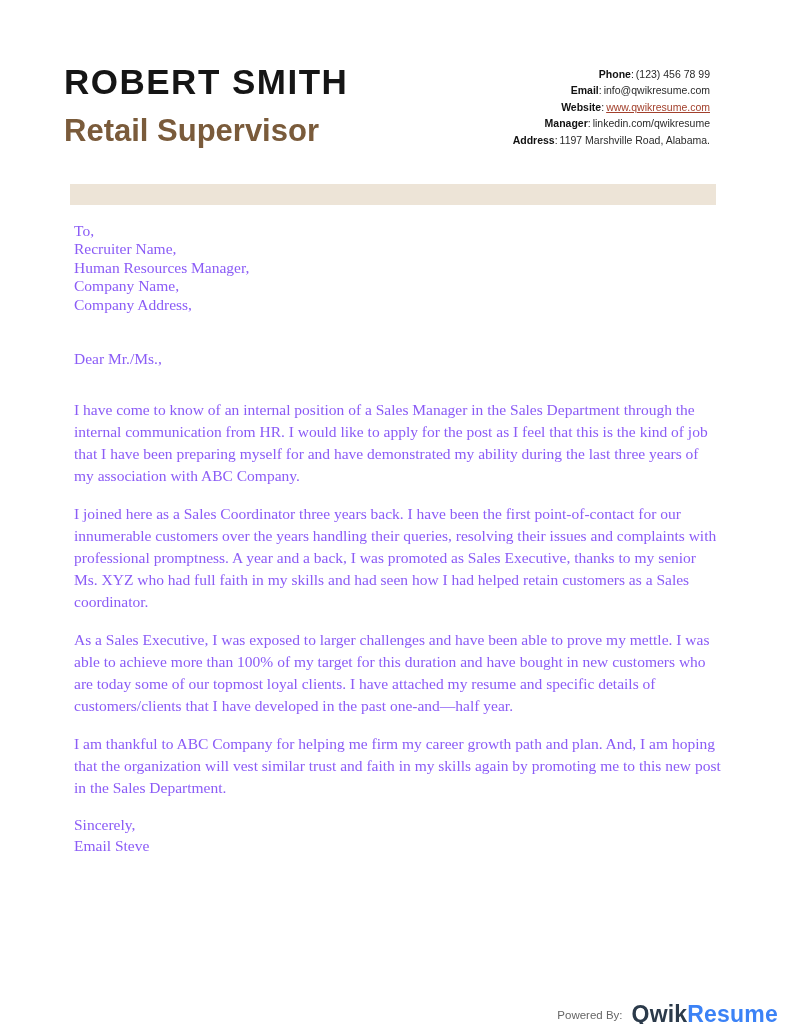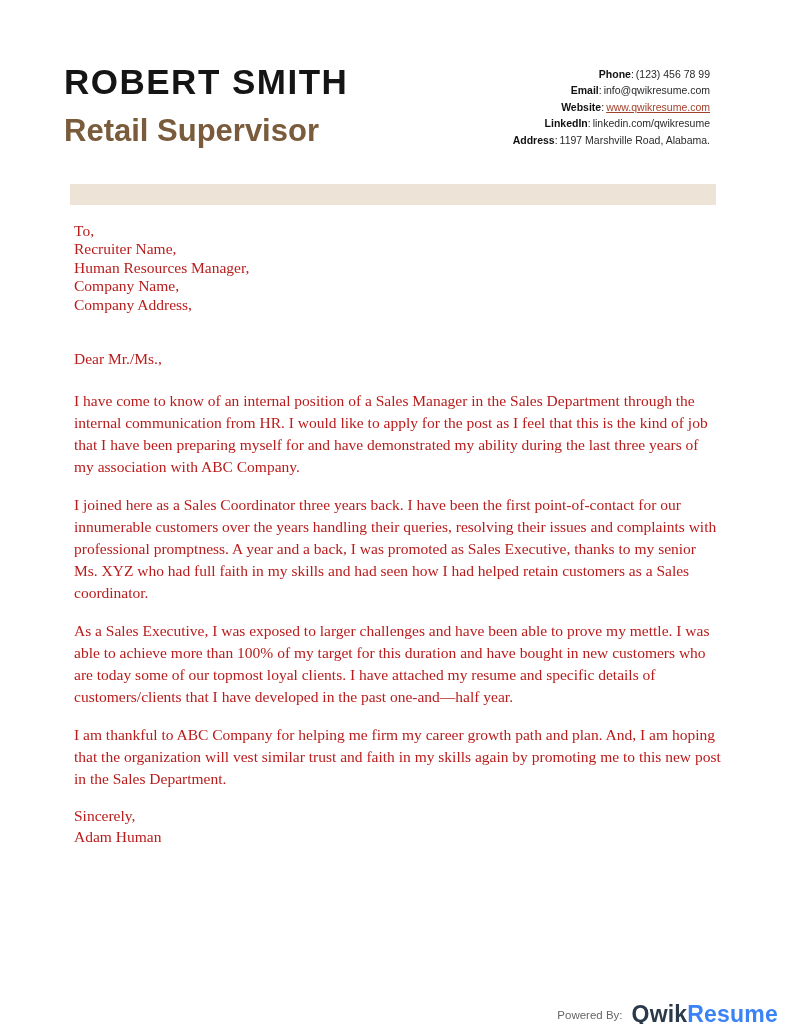--- a/index.html
+++ b/index.html
@@ -64,25 +64,25 @@
   }
 
   
   .letter {
     position: absolute;
     left: 74px;
     top: 222px;
     width: 648px;
     font-family: "Liberation Serif", serif;
     font-size: 15.5px;
-    color: #b91c1c;
+    color: #8b5cf6;
   }
   .recipient-line { line-height: 18.4px; }
   .salutation { margin-top: 34px; line-height: 22px; }
-  .body-paragraph { margin-top: 20px; line-height: 22px; }
+  .body-paragraph { margin-top: 29px; line-height: 22px; }
   .body-paragraph + .body-paragraph { margin-top: 16px; }
   .signoff { margin-top: 15px; line-height: 21px; }
 
   
   .footer {
     position: absolute;
     right: 13px;
     top: 985px;
     display: flex;
     align-items: center;
@@ -116,21 +116,21 @@
     <div class="contact-row">
       <span class="c-label">Phone</span><span class="c-sep">:</span><span class="c-value">(123) 456 78 99</span>
     </div>
     <div class="contact-row">
       <span class="c-label">Email</span><span class="c-sep">:</span><span class="c-value">info@qwikresume.com</span>
     </div>
     <div class="contact-row">
       <span class="c-label">Website</span><span class="c-sep">:</span><span class="c-value link">www.qwikresume.com</span>
     </div>
     <div class="contact-row">
-      <span class="c-label">LinkedIn</span><span class="c-sep">:</span><span class="c-value">linkedin.com/qwikresume</span>
+      <span class="c-label">Manager</span><span class="c-sep">:</span><span class="c-value">linkedin.com/qwikresume</span>
     </div>
     <div class="contact-row">
       <span class="c-label">Address</span><span class="c-sep">:</span><span class="c-value">1197 Marshville Road, Alabama.</span>
     </div>
   </div>
 
   <div class="accent-bar"></div>
 
   <div class="letter">
     <div class="recipient-block">
@@ -143,21 +143,21 @@
 
     <div class="salutation">Dear Mr./Ms.,</div>
 
     <p class="body-paragraph">I have come to know of an internal position of a Sales Manager in the Sales Department through the internal communication from HR. I would like to apply for the post as I feel that this is the kind of job that I have been preparing myself for and have demonstrated my ability during the last three years of my association with ABC Company.</p>
     <p class="body-paragraph">I joined here as a Sales Coordinator three years back. I have been the first point-of-contact for our innumerable customers over the years handling their queries, resolving their issues and complaints with professional promptness. A year and a back, I was promoted as Sales Executive, thanks to my senior Ms. XYZ who had full faith in my skills and had seen how I had helped retain customers as a Sales coordinator.</p>
     <p class="body-paragraph">As a Sales Executive, I was exposed to larger challenges and have been able to prove my mettle. I was able to achieve more than 100% of my target for this duration and have bought in new customers who are today some of our topmost loyal clients. I have attached my resume and specific details of customers/clients that I have developed in the past one-and—half year.</p>
     <p class="body-paragraph">I am thankful to ABC Company for helping me firm my career growth path and plan. And, I am hoping that the organization will vest similar trust and faith in my skills again by promoting me to this new post in the Sales Department.</p>
 
     <div class="signoff">
       <div>Sincerely,</div>
-      <div>Adam Human</div>
+      <div>Email Steve</div>
     </div>
   </div>
 
   <div class="footer">
     <span class="powered-by">Powered By:</span>
     <span class="logo"><span class="logo-qwik">Qwik</span><span class="logo-resume">Resume</span></span>
   </div>
 
 </div>
 

